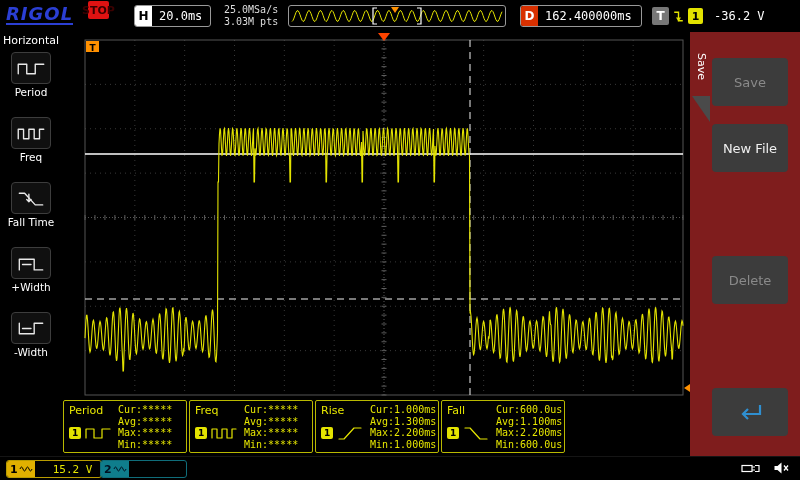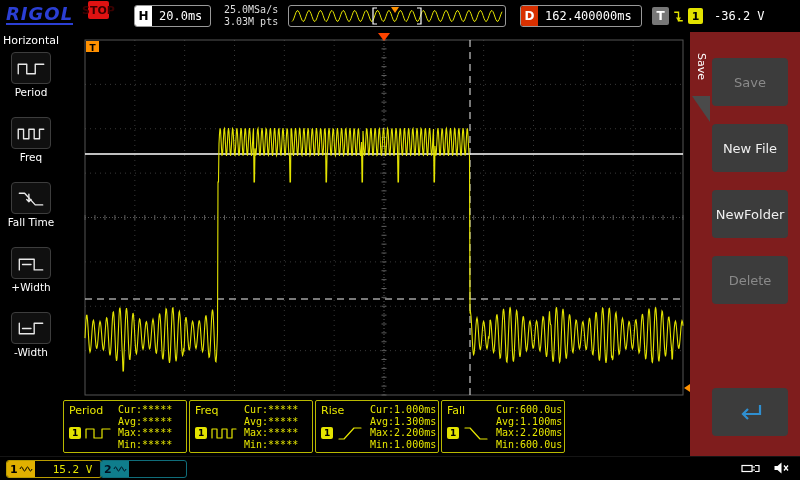--- a/index.html
+++ b/index.html
@@ -395,21 +395,20 @@
   </div>
 
   <aside class="rightbar">
     <div class="menu-tab">
       <span>Save</span>
     </div>
     <div class="tab-notch"></div>
 
     <button class="mbtn disabled" style="top:26px">Save</button>
     <button class="mbtn" style="top:92px">New File</button>
-    <button class="mbtn" style="top:158px">NewFolder</button>
     <button class="mbtn disabled" style="top:224px">Delete</button>
 
     <button class="mbtn back" style="top:356px">
       <svg width="34" height="22" viewBox="0 0 34 22">
         <path d="M27 4 V13 H11" stroke="#2f8fd0" stroke-width="2.2" fill="none"></path>
         <path d="M15 8 L10 13 L15 18" stroke="#2f8fd0" stroke-width="2.2" fill="none"></path>
       </svg>
     </button>
   </aside>
 

